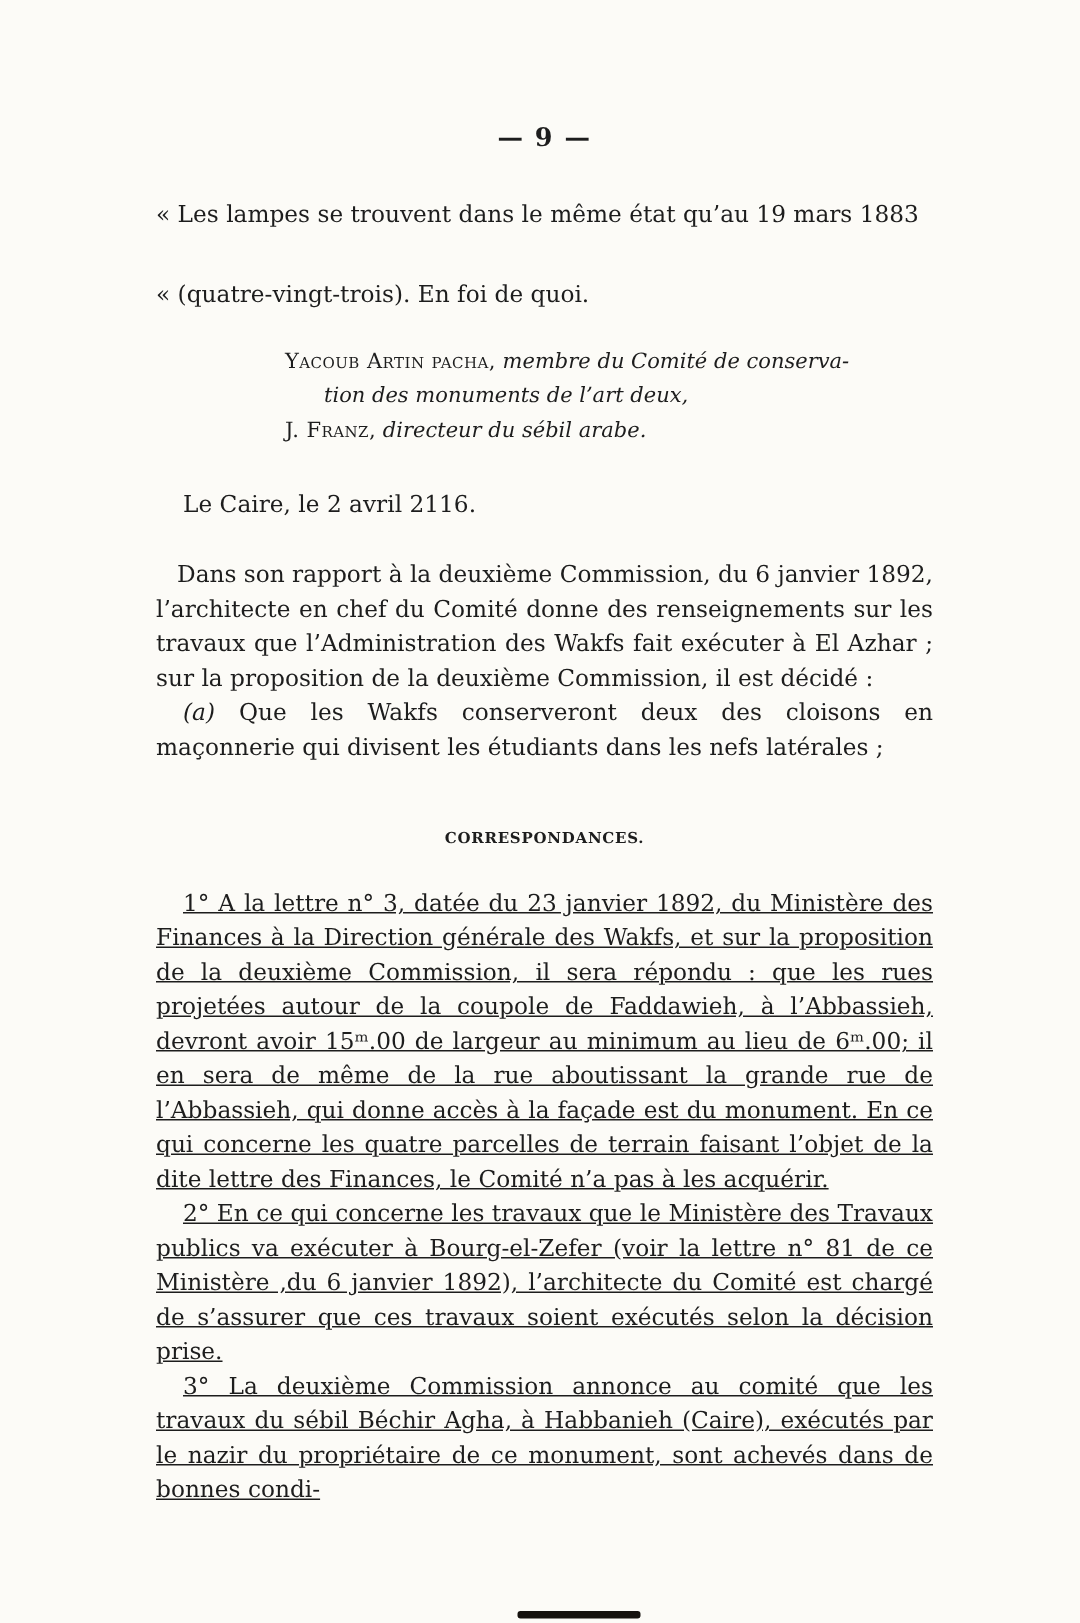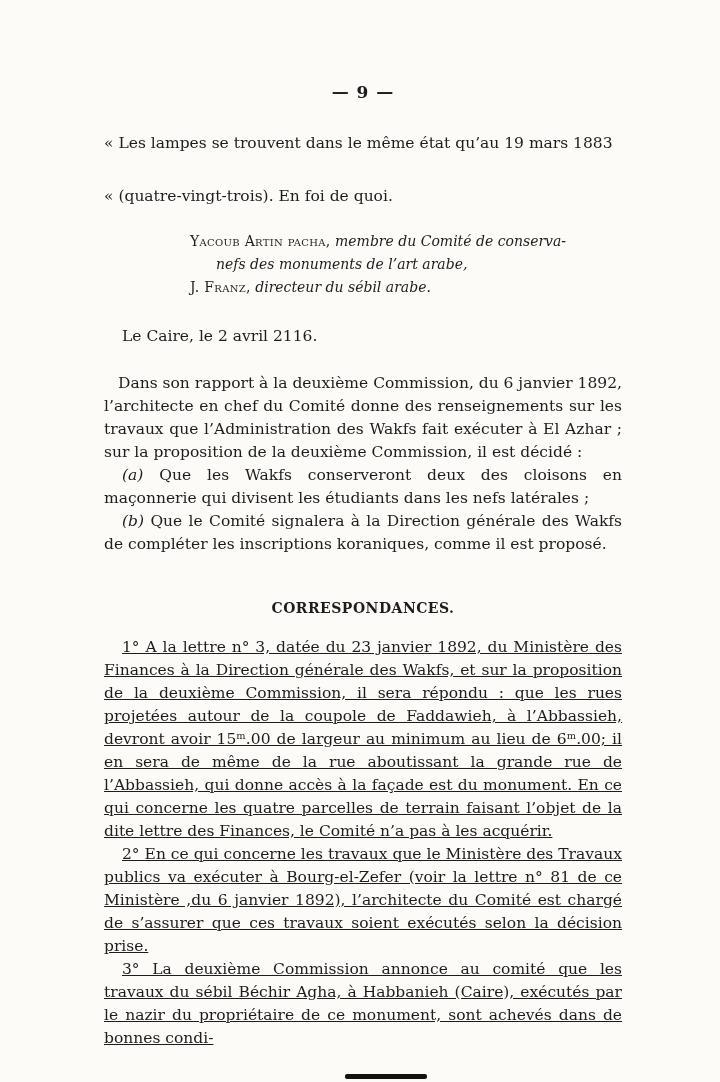--- a/index.html
+++ b/index.html
@@ -48,24 +48,24 @@
     margin: 0 0 24px 0;
   }
   .para {
     margin: 0;
     text-align: justify;
     text-indent: 14px;
   }
   .para.lettered { text-indent: 18px; }
   .section-heading {
     text-align: center;
-    font-size: 14px;
+    font-size: 10px;
     font-weight: bold;
     letter-spacing: 0.5px;
-    margin: 44px 0 20px 0;
+    margin: 44px 0 26px 0;
   }
   .corr-item {
     margin: 0;
     text-align: justify;
     text-indent: 18px;
     text-decoration: underline;
   }
   .scan-artifact {
     position: absolute;
     left: 345px; top: 1074px;
@@ -81,30 +81,29 @@
 
   <div class="page-number">— 9 —</div>
 
   <div class="quote body-text">
     <div class="q-line">« Les lampes se trouvent dans le même état qu’au 19 mars 1883</div>
     <div class="q-line">« (quatre-vingt-trois). En foi de quoi.</div>
   </div>
 
   <div class="signature">
     <div><span class="smallcaps">Yacoub Artin pacha,</span> <span class="italic">membre du Comité de conserva-</span></div>
-    <div class="hang italic">nefs des monuments de l’art arabe,</div>
+    <div class="hang italic">tion des monuments de l’art deux,</div>
     <div><span class="smallcaps">J. Franz,</span> <span class="italic">directeur du sébil arabe.</span></div>
   </div>
 
   <div class="date-line body-text">Le Caire, le 2 avril 2116.</div>
 
   <div class="body-text">
     <p class="para">Dans son rapport à la deuxième Commission, du 6 janvier 1892, l’architecte en chef du Comité donne des renseignements sur les travaux que l’Administration des Wakfs fait exécuter à El Azhar ; sur la proposition de la deuxième Commission, il est décidé :</p>
     <p class="para lettered"><span class="italic">(a)</span> <span>Que les Wakfs conserveront deux des cloisons en maçonnerie qui divisent les étudiants dans les nefs latérales ;</span></p>
-    <p class="para lettered"><span class="italic">(b)</span> <span>Que le Comité signalera à la Direction générale des Wakfs de compléter les inscriptions koraniques, comme il est proposé.</span></p>
   </div>
 
   <div class="section-heading">CORRESPONDANCES.</div>
 
   <div class="body-text">
     <p class="corr-item">1° A la lettre n° 3, datée du 23 janvier 1892, du Ministère des Finances à la Direction générale des Wakfs, et sur la proposition de la deuxième Commission, il sera répondu : que les rues projetées autour de la coupole de Faddawieh, à l’Abbassieh, devront avoir 15ᵐ.00 de largeur au minimum au lieu de 6ᵐ.00; il en sera de même de la rue aboutissant la grande rue de l’Abbassieh, qui donne accès à la façade est du monument. En ce qui concerne les quatre parcelles de terrain faisant l’objet de la dite lettre des Finances, le Comité n’a pas à les acquérir.</p>
     <p class="corr-item">2° En ce qui concerne les travaux que le Ministère des Travaux publics va exécuter à Bourg-el-Zefer (voir la lettre n° 81 de ce Ministère ,du 6 janvier 1892), l’architecte du Comité est chargé de s’assurer que ces travaux soient exécutés selon la décision prise.</p>
     <p class="corr-item">3° La deuxième Commission annonce au comité que les travaux du sébil Béchir Agha, à Habbanieh (Caire), exécutés par le nazir du propriétaire de ce monument, sont achevés dans de bonnes condi-</p>
   </div>
 

